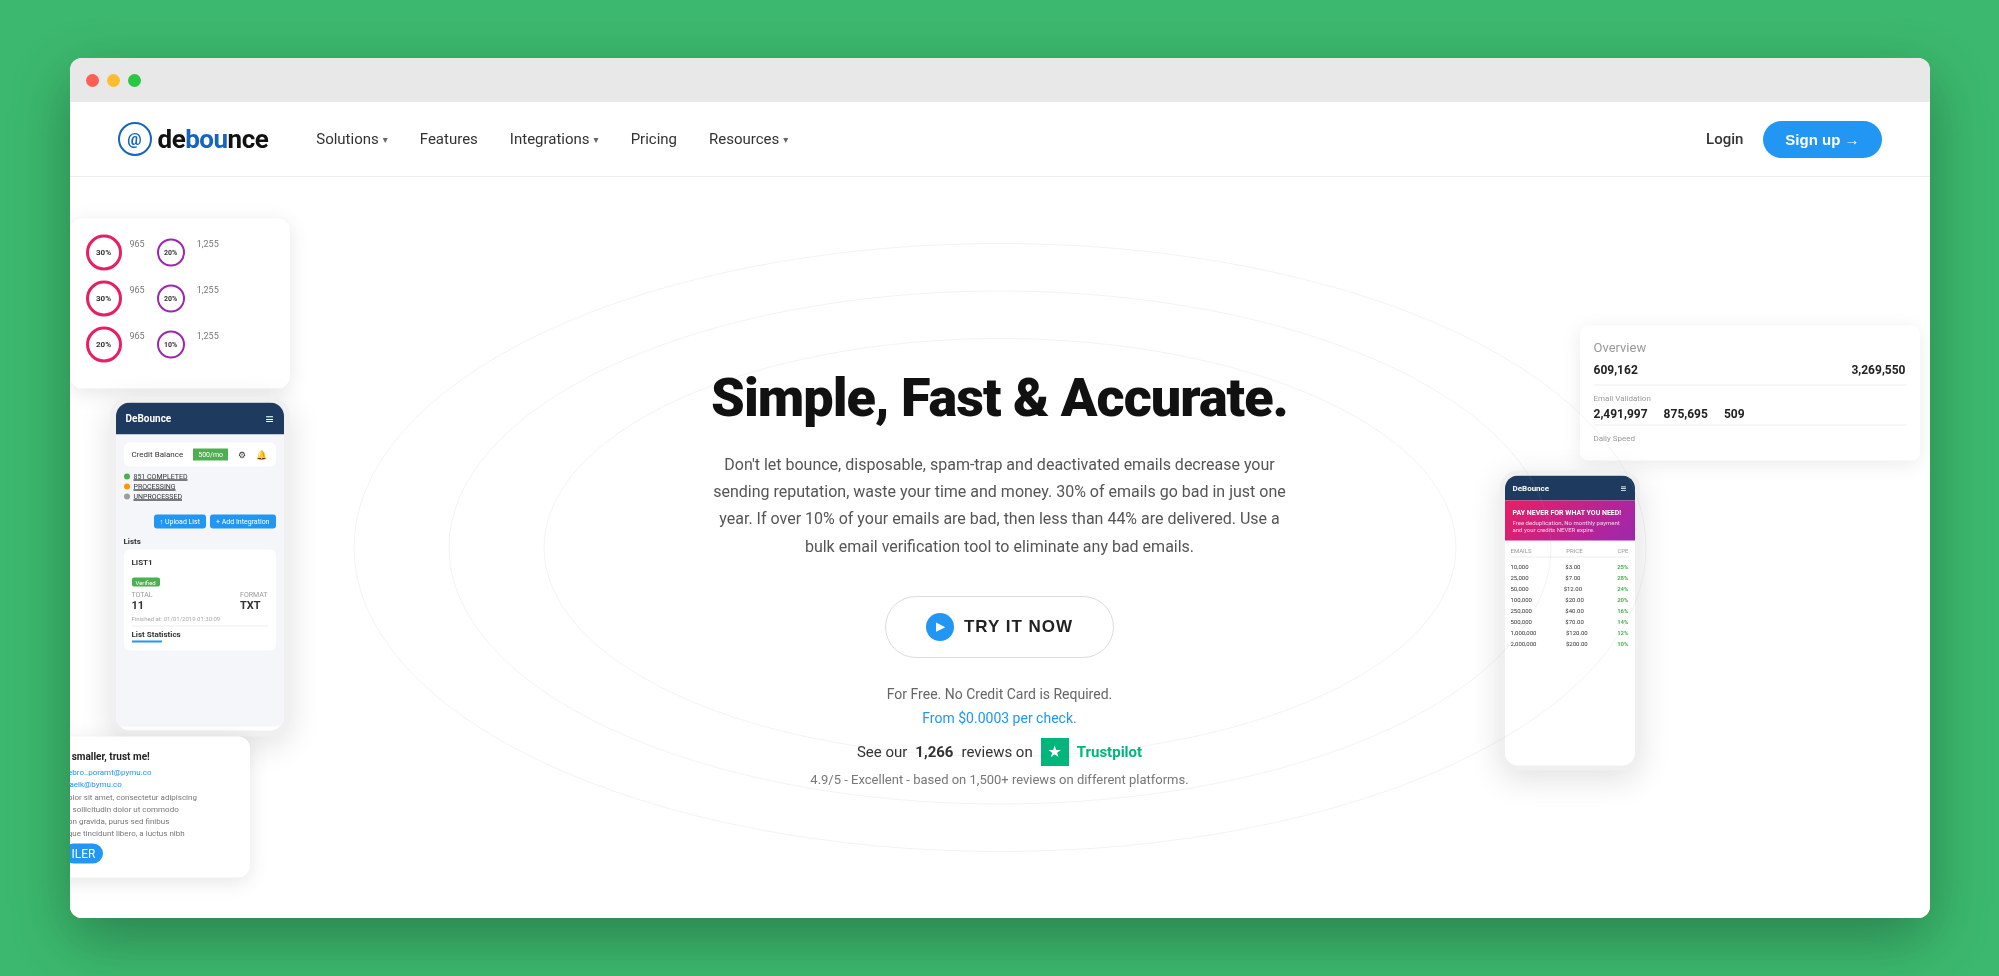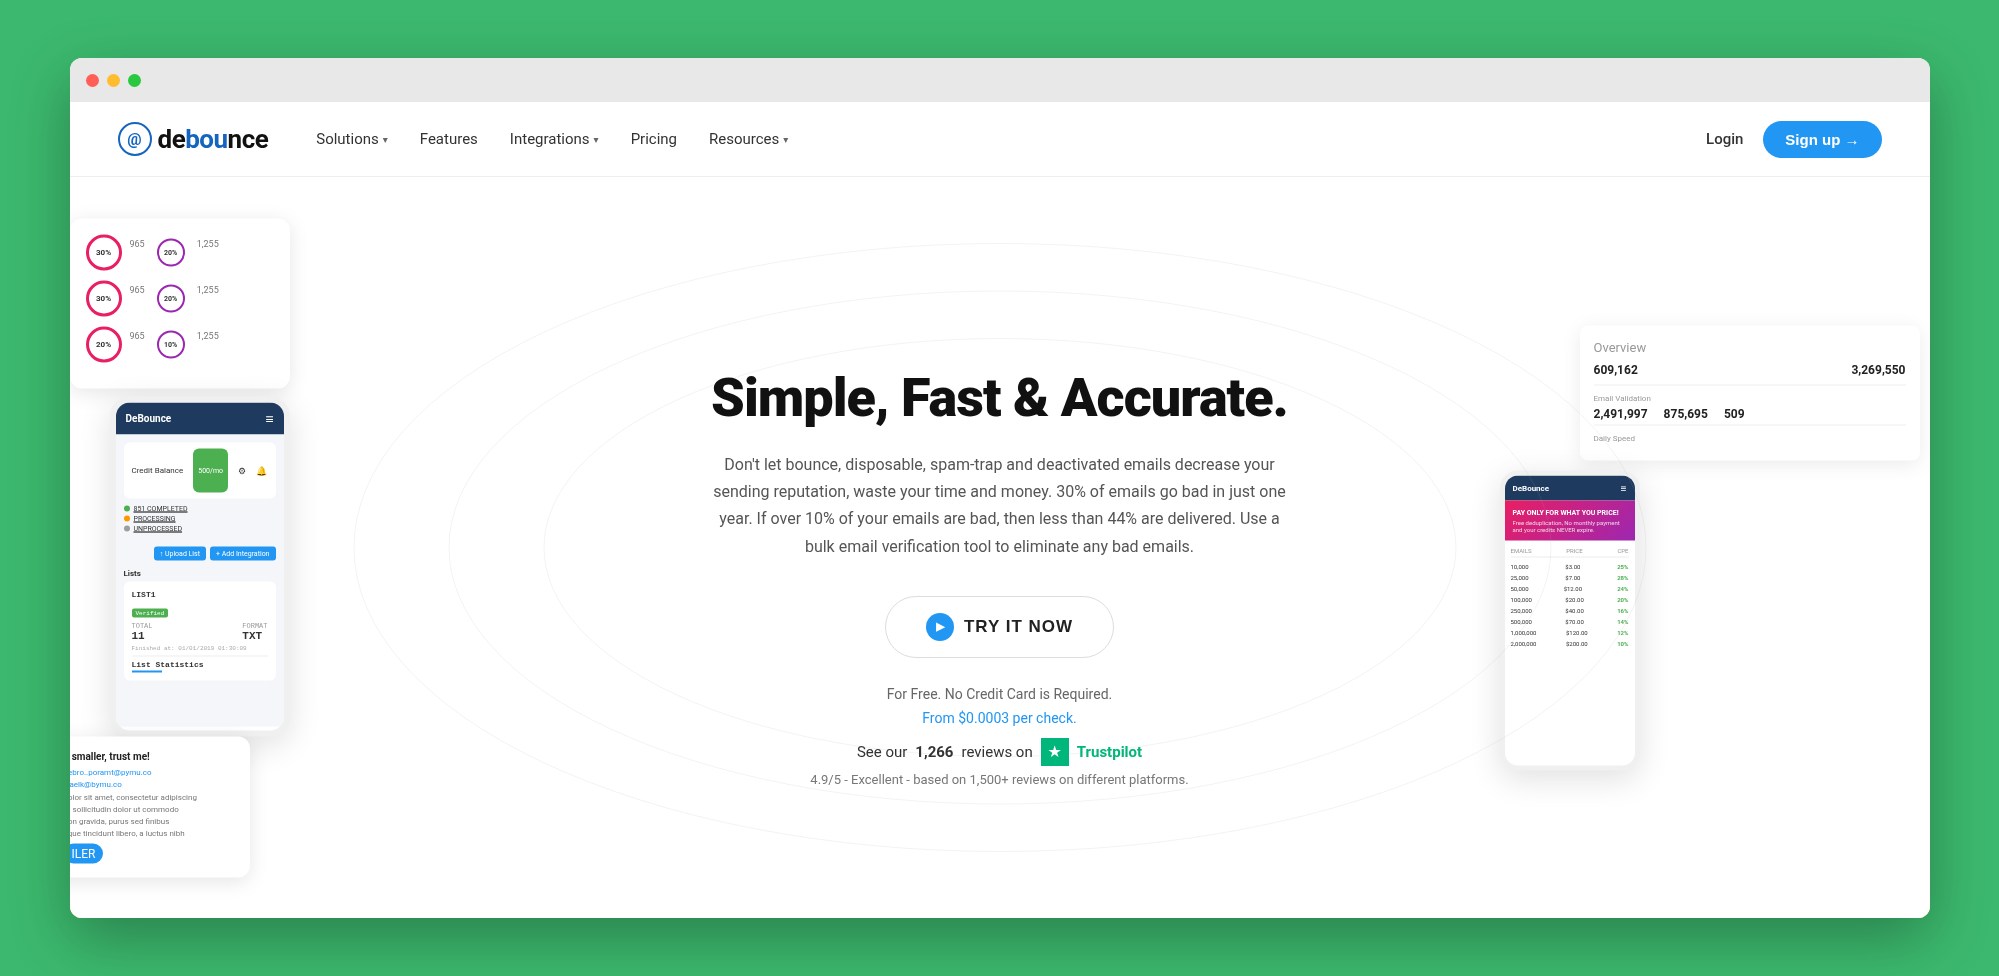--- a/index.html
+++ b/index.html
@@ -302,22 +302,22 @@
       font-size: 8px;
       color: #333;
       display: flex;
       align-items: center;
       justify-content: space-between;
     }
     .credit-badge {
       background: #4caf50;
       color: #fff;
       font-size: 7px;
-      padding: 18px 5px;
-      border-radius: 6px;
+      padding: 2px 5px;
+      border-radius: 0;
     }
     .phone-btns {
       display: flex;
       gap: 4px;
       margin-bottom: 8px;
       justify-content: flex-end;
     }
     .phone-btn-blue {
       background: #2196f3;
       color: #fff;
@@ -348,21 +348,20 @@
     .phone-lists-label {
       font-size: 8px;
       font-weight: 700;
       color: #333;
       margin-bottom: 4px;
     }
     .phone-list-item {
       background: #fff;
       border-radius: 6px;
       padding: 8px;
-      font-family: Liberation Mono, monospace;
     }
     .list-name { font-size: 8px; font-weight: 700; color: #333; margin-bottom: 3px; }
     .verified-badge {
       background: #4caf50;
       color: #fff;
       font-size: 6px;
       padding: 1px 4px;
       border-radius: 2px;
       display: inline-block;
       margin-bottom: 4px;
@@ -708,21 +707,21 @@
         </div>
 
         <div class="right-panel-container">
           <div class="pricing-phone-mockup">
             <div class="pricing-phone-header">
               <span class="pp-logo">DeBounce</span>
               <span style="color:#fff;font-size:10px">≡</span>
             </div>
             <div class="pp-body">
               <div class="pp-banner">
-                <div class="pp-banner-title">PAY ONLY FOR WHAT YOU PRICE!</div>
+                <div class="pp-banner-title">PAY NEVER FOR WHAT YOU NEED!</div>
                 <div class="pp-banner-sub">Free deduplication, No monthly payment and your credits NEVER expire.</div>
               </div>
               <div class="pp-table">
                 <div class="pp-table-header">
                   <span>EMAILS</span>
                   <span>PRICE</span>
                   <span>CPE</span>
                 </div>
                 <div class="pp-table-row">
                   <span>10,000</span>

